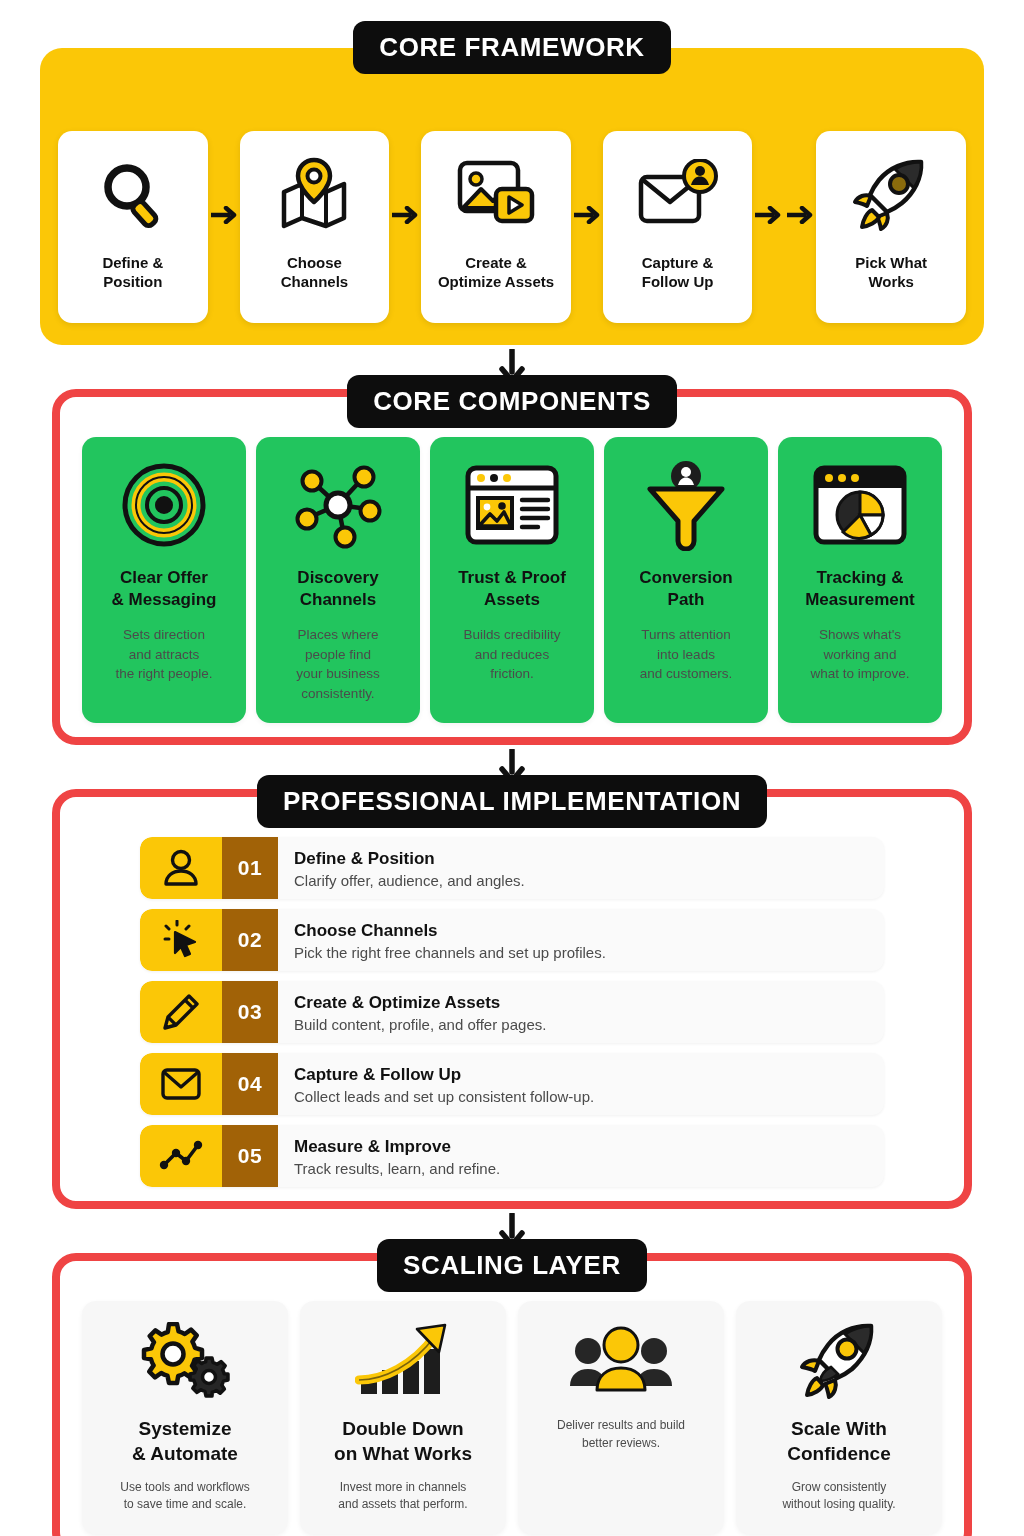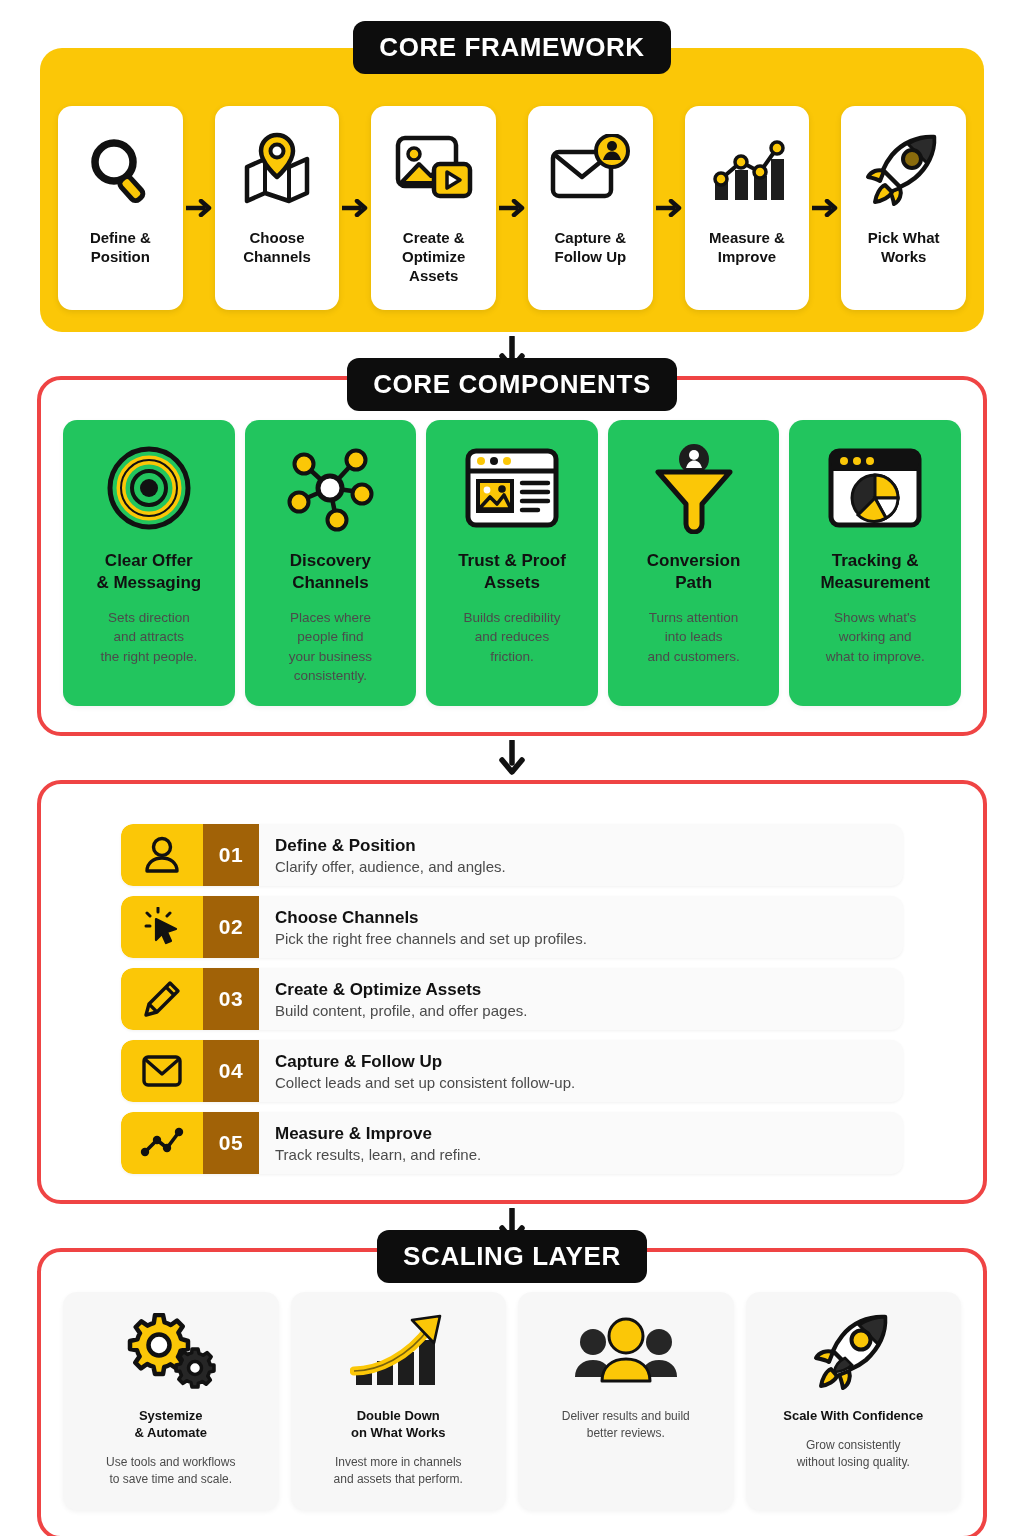--- a/index.html
+++ b/index.html
@@ -52,46 +52,47 @@
     display: flex; justify-content: center;
   }
   .fw-track {
     display: flex; align-items: stretch; justify-content: center;
   }
   .fw-card {
     background: #ffffff;
     border-radius: 14px;
     width: 152px;
     min-height: 192px;
-    padding: 16px 8px 24px;
+    padding: 16px 8px 16px;
     display: flex; flex-direction: column;
     align-items: center; justify-content: flex-start;
     box-shadow: 0 2px 6px rgba(0,0,0,.10);
+    margin-top: 25px;
   }
   .fw-icon { height: 96px; display:flex; align-items:center; justify-content:center; }
   .fw-label {
     margin-top: 10px;
     font-size: 15px; font-weight: bold; text-align: center;
     line-height: 1.28; color: #111;
   }
   .fw-arrow {
     display: flex; align-items: center; justify-content: center;
     width: 32px; flex: 0 0 32px;
     align-self: center;
     height: 192px;
   }
 
   
   .panel {
     position: relative;
-    margin: 0 37px;
-    border: 4px solid #ef4444;
+    margin: 0 52px;
+    border: 8px solid #ef4444;
     border-radius: 24px;
     background: #ffffff;
-    padding: 40px 22px 26px;
+    padding: 40px 22px 14px;
   }
   .panel-badge-row {
     position: absolute; top: -22px; left: 0; right: 0;
     display: flex; justify-content: center;
     z-index: 6;
   }
 
   
   .cc-grid { display: flex; gap: 10px; justify-content: center; }
   .cc-card {
@@ -147,21 +148,21 @@
   .sl-card {
     flex: 1 1 0;
     background: #F7F7F7;
     border-radius: 14px;
     padding: 18px 10px 20px;
     display:flex; flex-direction:column; align-items:center;
     min-height: 218px;
     box-shadow: 0 2px 5px rgba(0,0,0,.05);
   }
   .sl-icon { height: 86px; display:flex; align-items:center; justify-content:center; }
-  .sl-title { margin-top: 12px; font-size: 13px; font-weight: bold; text-align:center; line-height:1.3; color:#111; }
+  .sl-title { margin-top: 12px; font-size: 19px; font-weight: bold; text-align:center; line-height:1.3; color:#111; }
   .sl-desc { margin-top: 12px; font-size: 12px; text-align:center; line-height:1.45; color:#4b4b4b; }
 </style>
 </head>
 <body>
 
 <div class="page">
 
   <section class="framework">
     <div class="framework-badge-row">
       <div class="badge">CORE FRAMEWORK</div>
@@ -246,39 +247,20 @@
           <span>Follow Up</span>
         </div>
       </div>
 
       <div class="fw-arrow">
         <svg width="26" height="18" viewBox="0 0 26 18">
             <path d="M0 9h17M15 2l8 7-8 7" fill="none" stroke="#111" stroke-width="4.5" stroke-linecap="round" stroke-linejoin="round"></path>
           </svg>
       </div>
 
-      <div class="fw-card">
-        <div class="fw-icon">
-          <svg width="80" height="72" viewBox="0 0 80 72">
-            <rect x="8" y="48" width="13" height="18" fill="#1d1d1d"></rect>
-            <rect x="28" y="36" width="13" height="30" fill="#1d1d1d"></rect>
-            <rect x="47" y="42" width="13" height="24" fill="#1d1d1d"></rect>
-            <rect x="64" y="25" width="13" height="41" fill="#1d1d1d"></rect>
-            <path d="M14 45 L34 28 L53 38 L70 14" fill="none" stroke="#111" stroke-width="4"></path>
-            <circle cx="14" cy="45" r="6" fill="#FBC707" stroke="#111" stroke-width="3.5"></circle>
-            <circle cx="34" cy="28" r="6" fill="#FBC707" stroke="#111" stroke-width="3.5"></circle>
-            <circle cx="53" cy="38" r="6" fill="#FBC707" stroke="#111" stroke-width="3.5"></circle>
-            <circle cx="70" cy="14" r="6" fill="#FBC707" stroke="#111" stroke-width="3.5"></circle>
-          </svg>
-        </div>
-        <div class="fw-label">
-          <span>Measure &amp;</span><br>
-          <span>Improve</span>
-        </div>
-      </div>
 
       <div class="fw-arrow">
         <svg width="26" height="18" viewBox="0 0 26 18">
             <path d="M0 9h17M15 2l8 7-8 7" fill="none" stroke="#111" stroke-width="4.5" stroke-linecap="round" stroke-linejoin="round"></path>
           </svg>
       </div>
 
       <div class="fw-card">
         <div class="fw-icon">
           <svg width="80" height="78" viewBox="0 0 80 78">
@@ -422,20 +404,23 @@
     </div>
   </section>
 
   <div class="flow-arrow">
     <svg width="30" height="36" viewBox="0 0 30 36">
         <path d="M15 1v22M5 20l10 12 10-12" fill="none" stroke="#111" stroke-width="5.5" stroke-linecap="round" stroke-linejoin="round"></path>
       </svg>
   </div>
 
   <section class="panel">
+    <div class="panel-badge-row">
+      <div class="badge">PROFESSIONAL IMPLEMENTATION</div>
+    </div>
 
     <div class="pi-list">
 
       <div class="pi-row">
         <div class="pi-ico">
           <svg width="40" height="40" viewBox="0 0 40 40">
             <circle cx="20" cy="12" r="8.5" fill="none" stroke="#111" stroke-width="3.4"></circle>
             <path d="M5 36c0-8 6.5-13 15-13s15 5 15 13z" fill="none" stroke="#111" stroke-width="3.4" stroke-linejoin="round"></path>
           </svg>
         </div>

